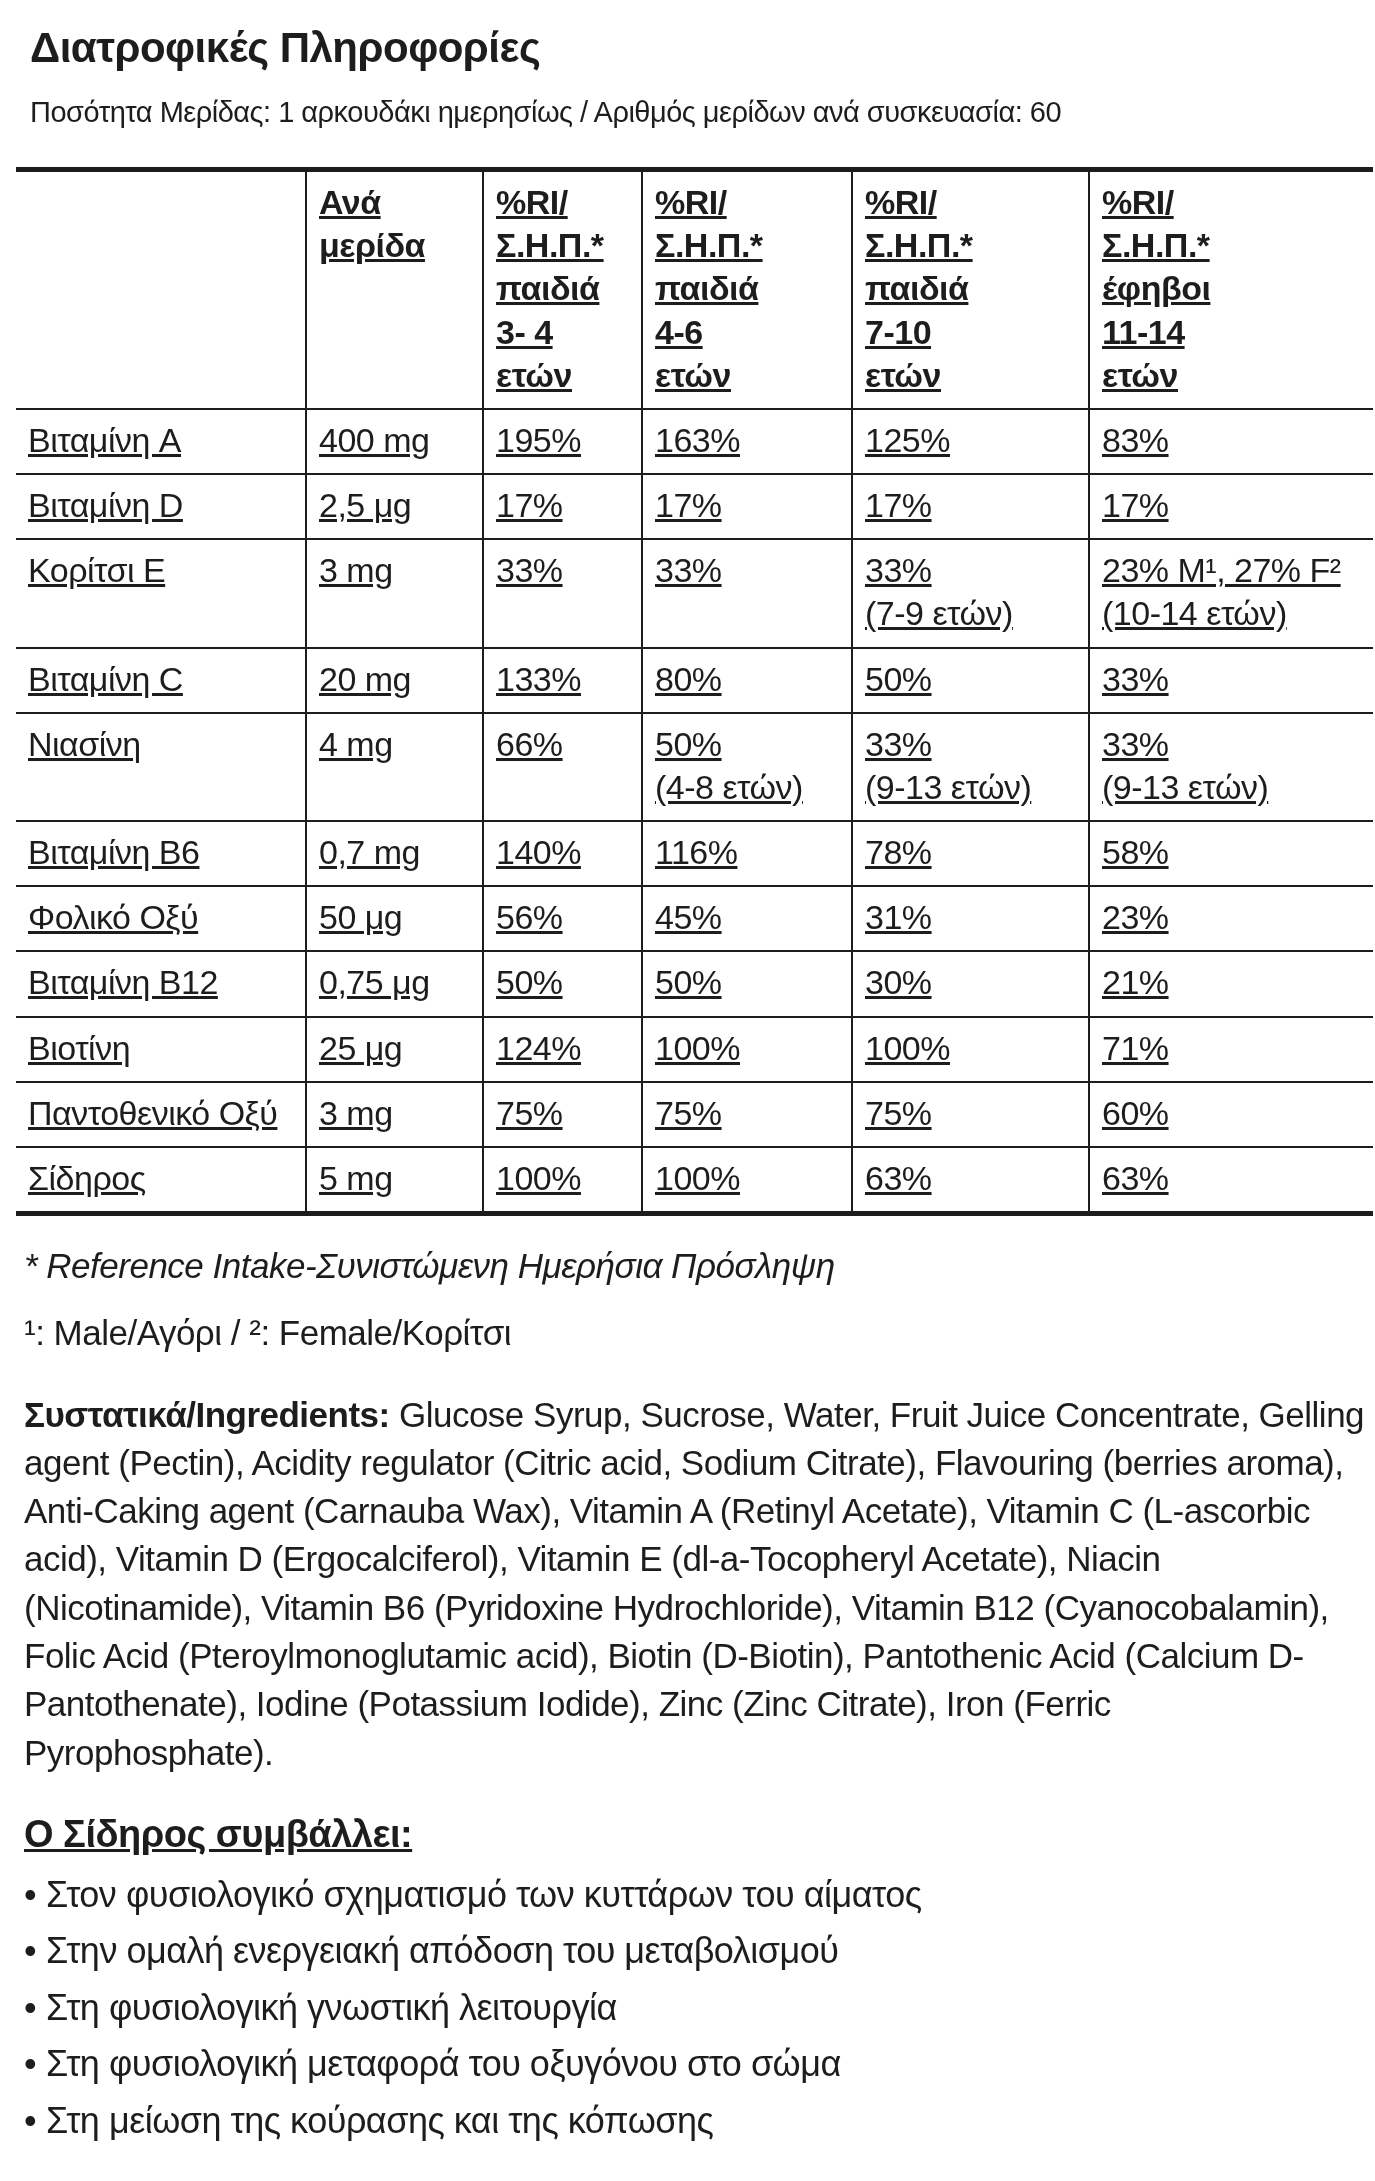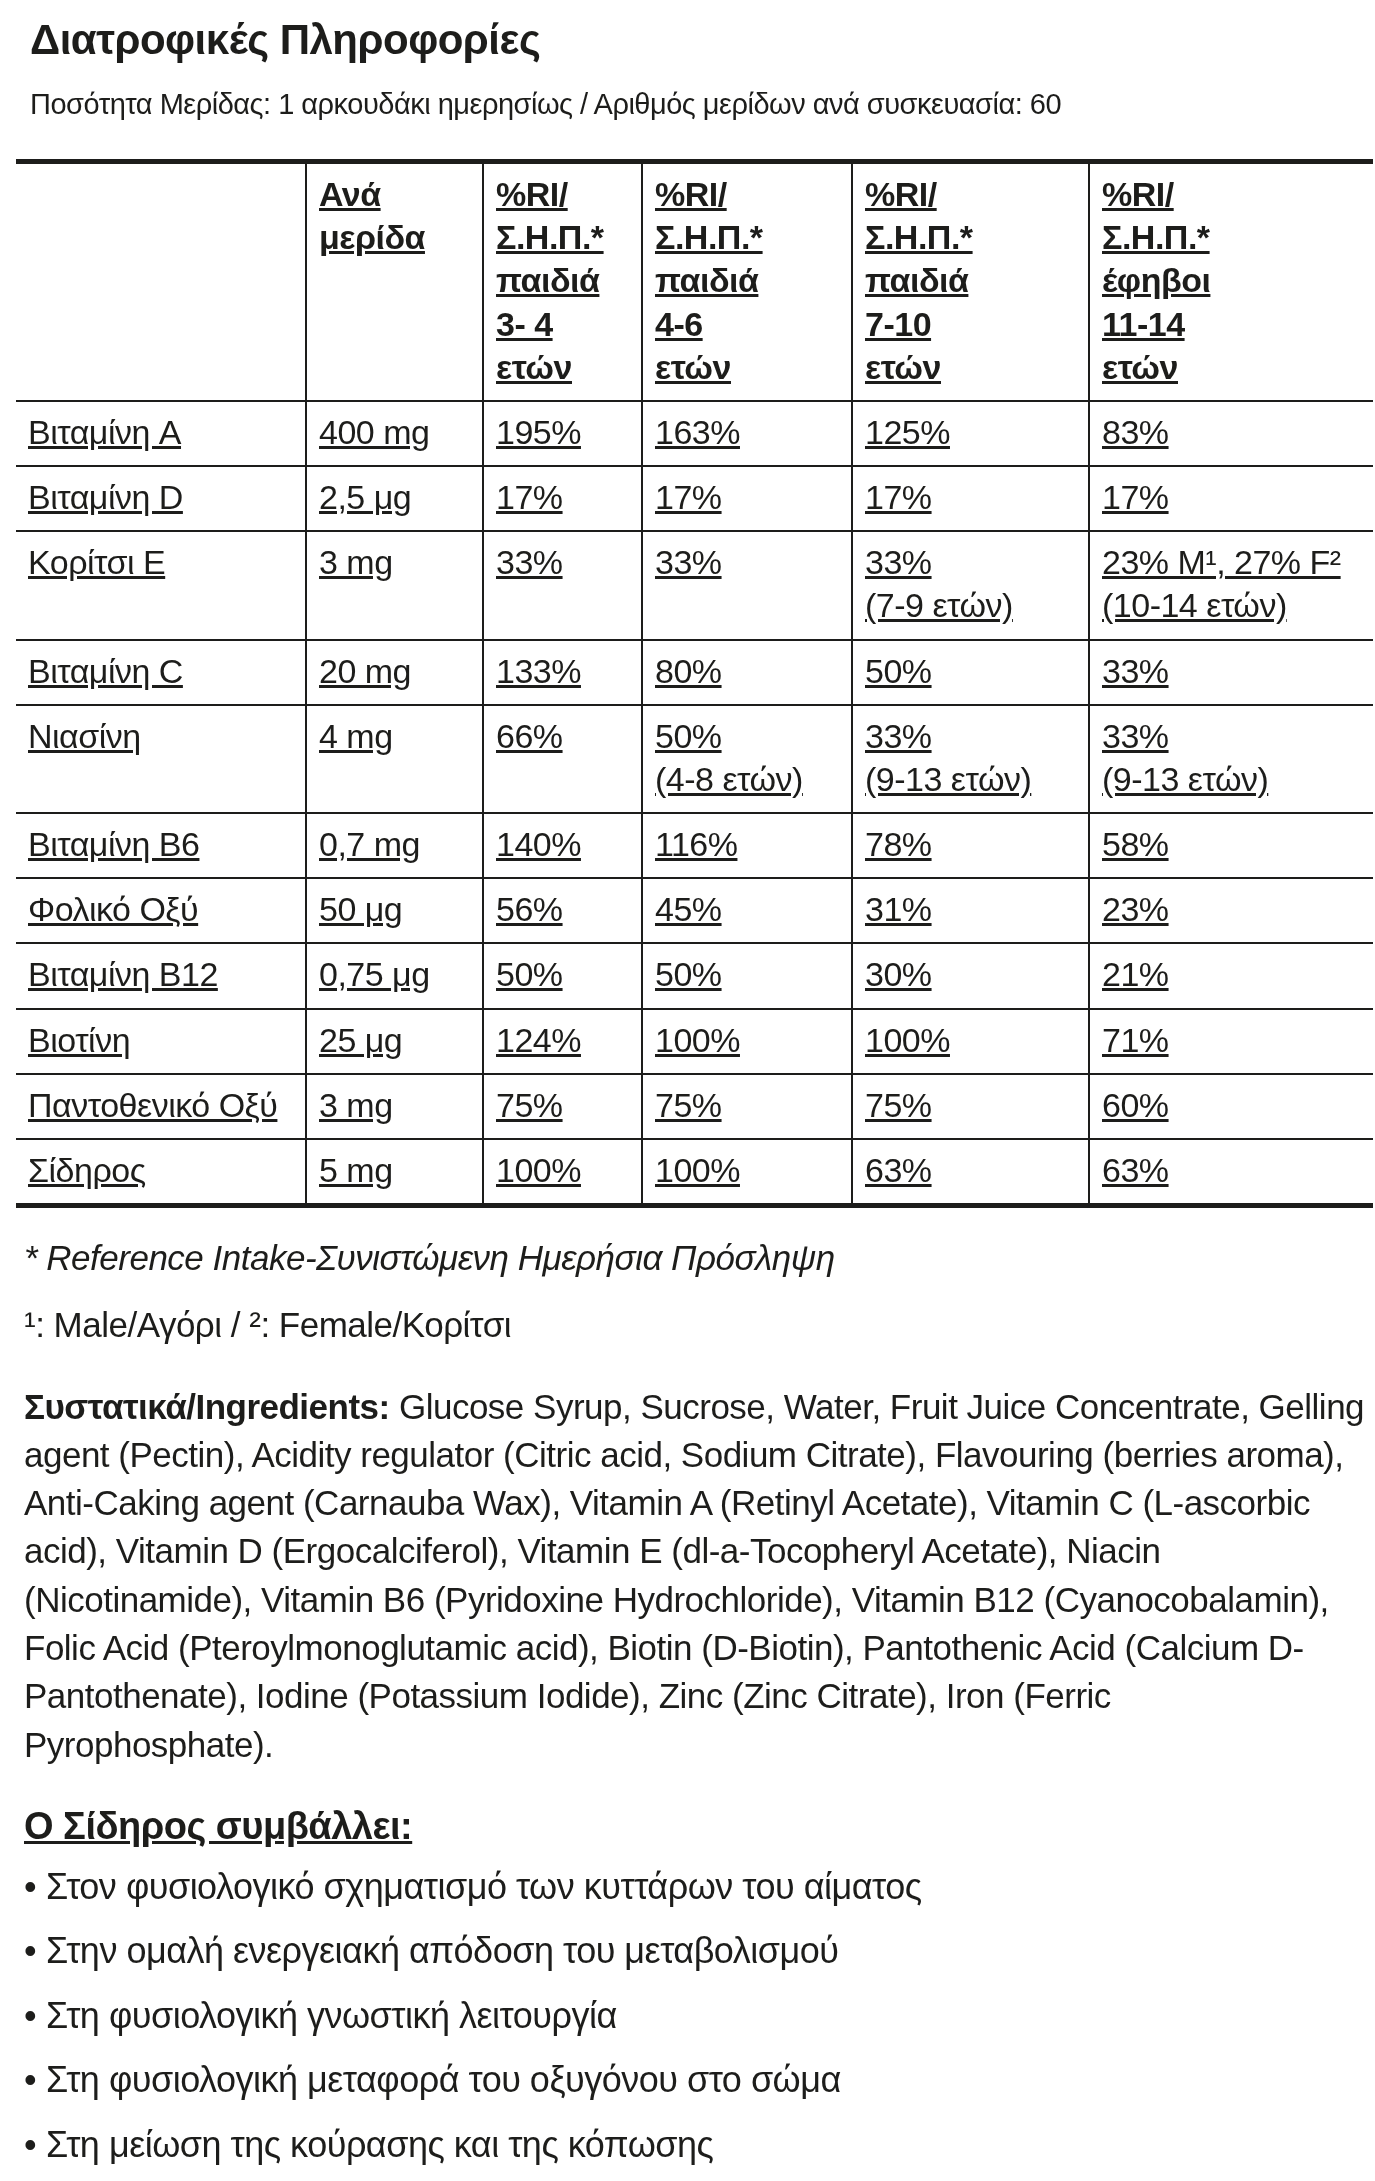--- a/index.html
+++ b/index.html
@@ -5,21 +5,21 @@
   html, body { margin:0; padding:0; background:#ffffff; }
   body {
     width:1375px; height:2181px; box-sizing:border-box;
     padding:12px 14px 0 14px;
     color:#1d1d1b;
     font-family:"Liberation Sans","DejaVu Sans",sans-serif;
     letter-spacing:-0.5px;
     overflow:hidden;
   }
   .title {
-    font-size:42px; font-weight:bold; margin:4px 0 0 16px;
+    font-size:42px; font-weight:bold; margin:12px 0 0 16px;
   }
   .subtitle {
     font-size:29px; font-weight:normal; margin:24px 0 0 16px;
   }
   table.nutrition {
     border-collapse:collapse; table-layout:fixed;
     width:1357px; margin:38px 0 0 2px;
     border-top:5px solid #1d1d1b; border-bottom:5px solid #1d1d1b;text-decoration:underline;
   }
   table.nutrition th, table.nutrition td {
@@ -32,21 +32,21 @@
   table.nutrition thead th { border-top:none; font-weight:bold; }
   table.nutrition td + td, table.nutrition th + th { border-left:2px solid #1d1d1b; }
   .footnote { font-size:35px; margin:20px 0 0 10px; line-height:1.35; }
   .footnote.first { margin-top:26px;font-style:italic; }
   .ingredients {
     font-size:35px; line-height:1.38; margin:34px 0 0 10px; width:1345px;
   }
   .ingredients strong { font-weight:bold;text-align:right; }
   .iron-heading { font-size:38px; font-weight:bold; margin:36px 0 0 10px;text-decoration:underline; }
   ul.iron-list { list-style:none; margin:14px 0 0 10px; padding:0; }
-  ul.iron-list li { font-size:36px; line-height:1.4; margin:14px 0; }
+  ul.iron-list li { font-size:36px; line-height:1.4; margin:6px 0; }
   ul.iron-list .bullet { margin-right:10px; }
   .vitc { font-size:37px; margin:34px 0 0 10px; }
   .vitc strong { font-weight:bold; font-size:38px; }
 </style>
 </head>
 <body>
 
 <div>
 
   <h1 class="title">Διατροφικές Πληροφορίες</h1>

